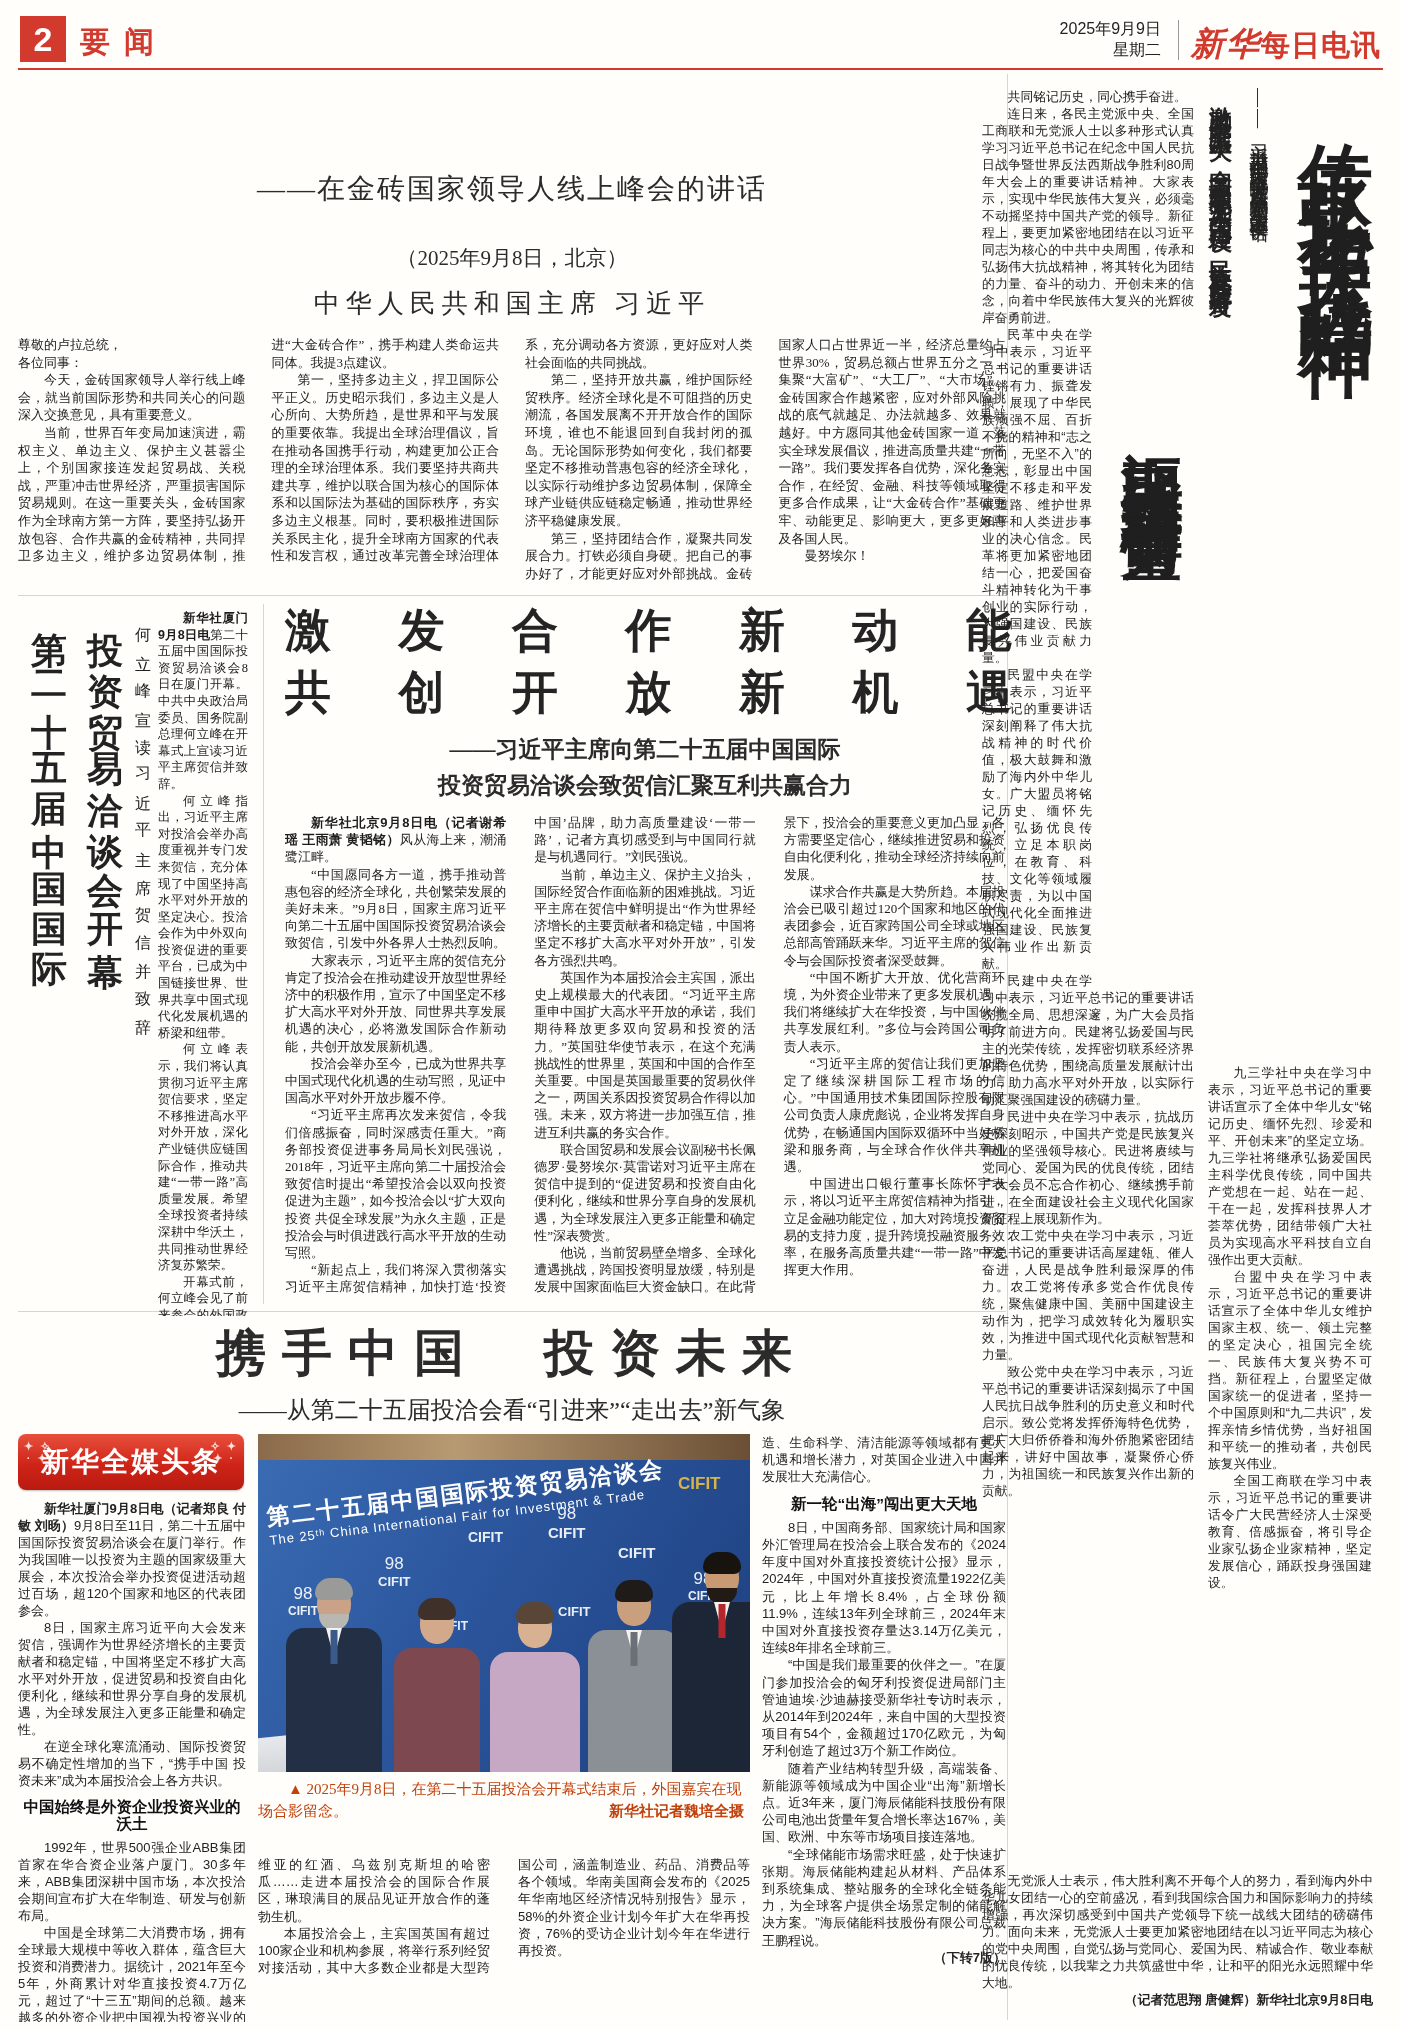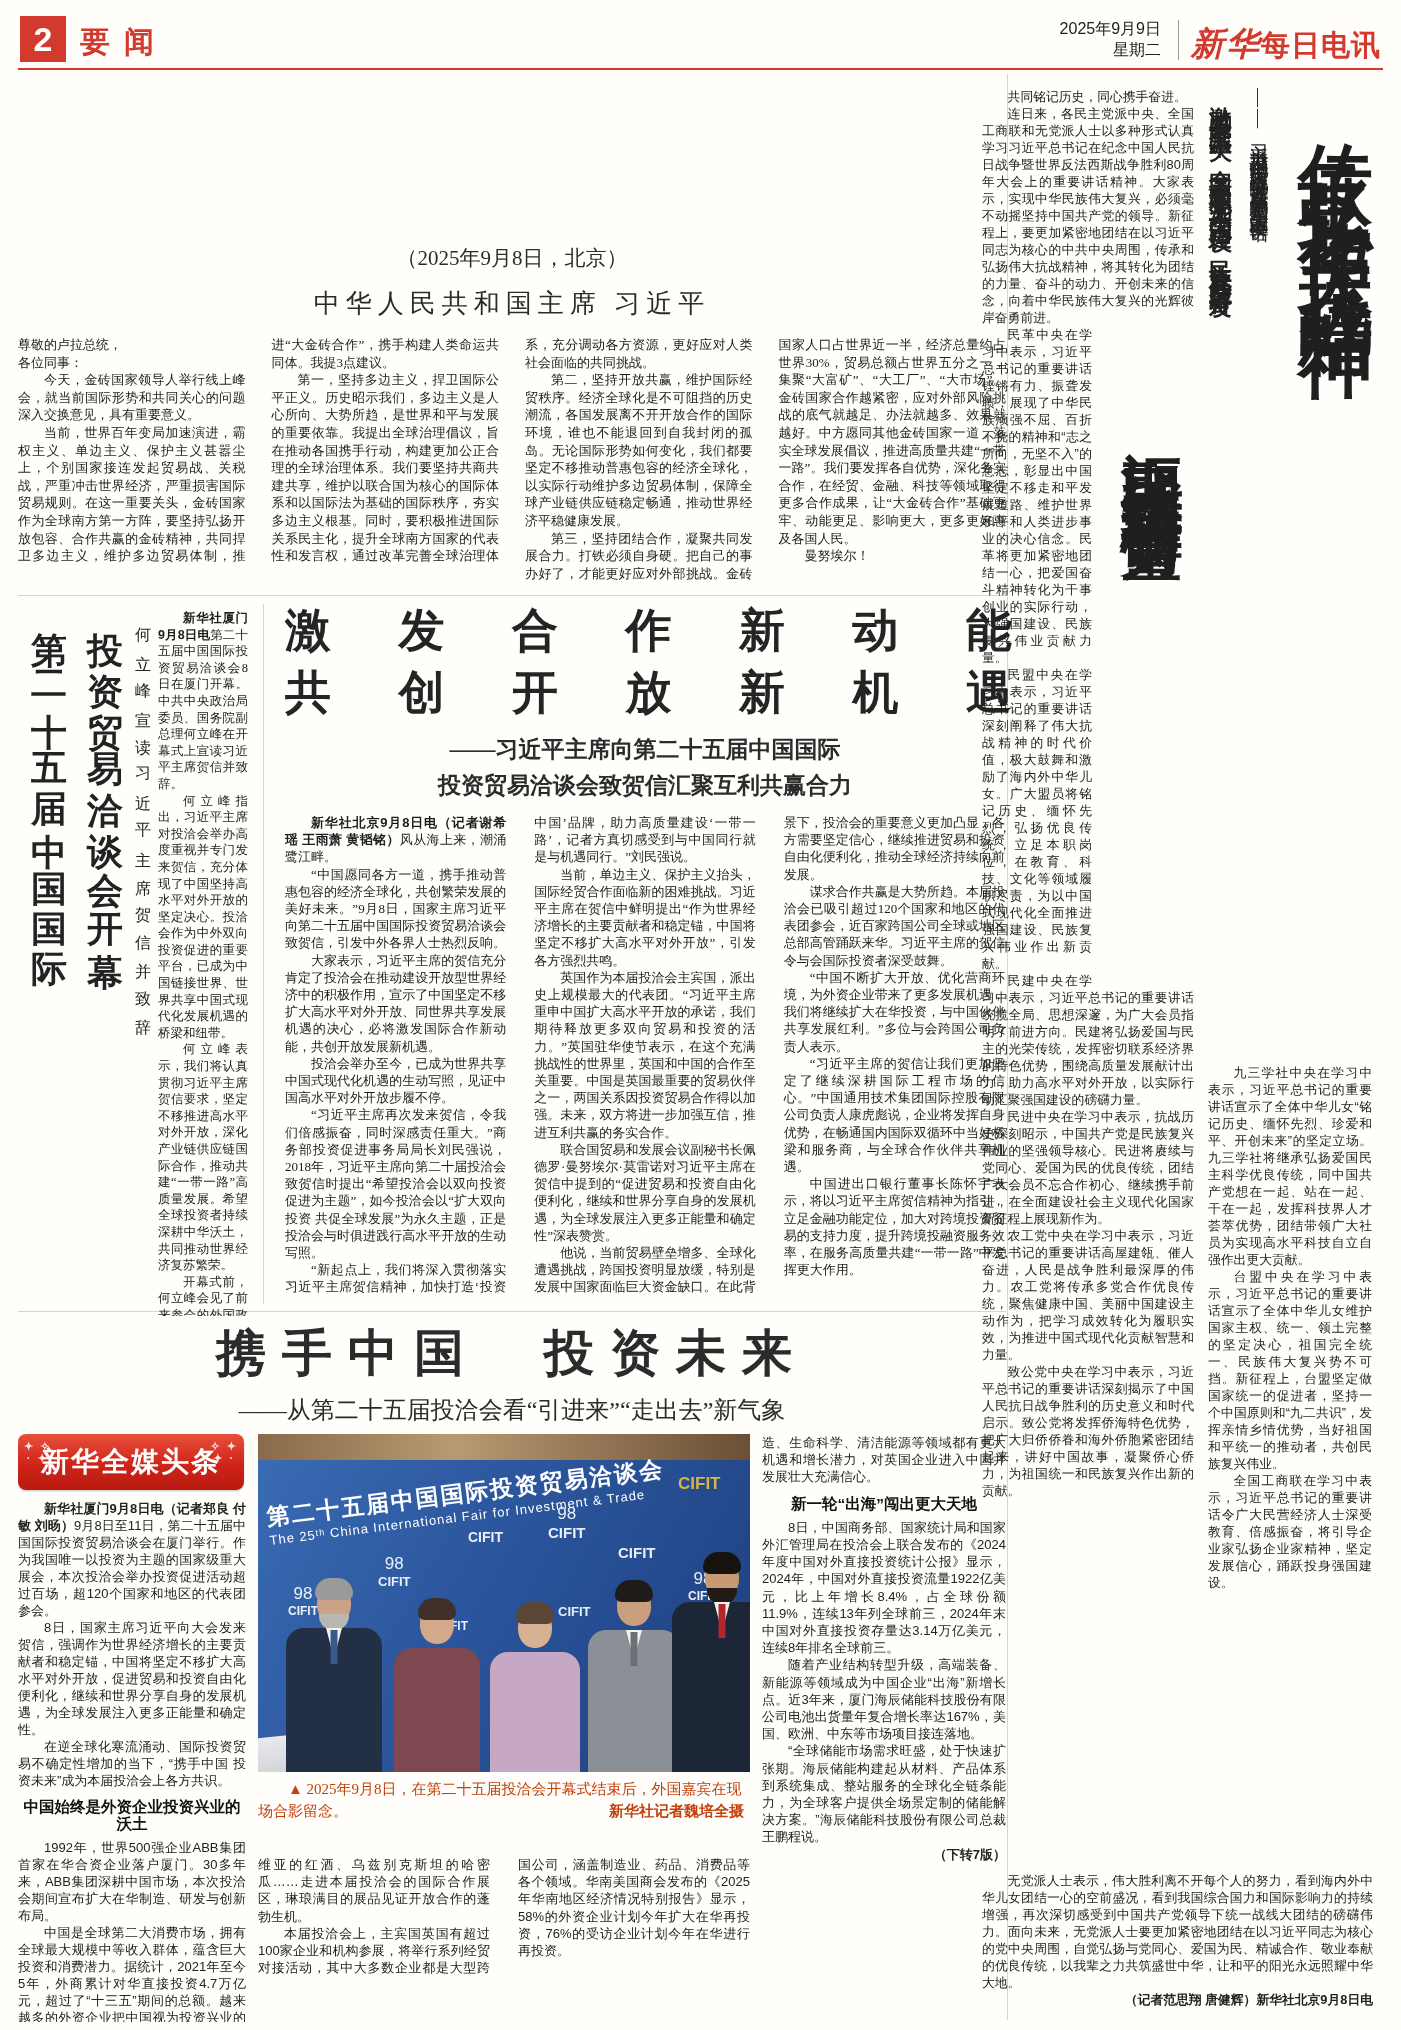--- a/index.html
+++ b/index.html
@@ -118,20 +118,21 @@
     <span class="script" data-name="masthead-script">新华</span><span class="block" data-name="masthead-block">每日电讯</span>
   </div>
   <div class="hdr-rule" data-name="header-rule"></div>
 
   <div class="vline" style="left:1007px;top:74px;height:1946px;" data-name="right-zone-divider"></div>
   <div class="hline" style="left:18px;top:595px;width:988px;" data-name="section-divider-1"></div>
   <div class="vline" style="left:263px;top:604px;height:700px;" data-name="left-article-divider"></div>
   <div class="hline" style="left:18px;top:1311px;width:988px;" data-name="section-divider-2"></div>
 
   <div class="main-art" data-name="main-article">
+    <div class="m-sub" data-name="main-subtitle">——在金砖国家领导人线上峰会的讲话</div>
     <div class="m-date" data-name="main-dateline">（2025年9月8日，北京）</div>
     <div class="m-byline" data-name="main-byline">中华人民共和国主席 习近平</div>
     <div class="m-body" data-name="main-body">
       <p class="np" data-name="paragraph">尊敬的卢拉总统，</p>
       <p class="np" data-name="paragraph">各位同事：</p>
       <p class="ind" data-name="paragraph">今天，金砖国家领导人举行线上峰会，就当前国际形势和共同关心的问题深入交换意见，具有重要意义。</p>
       <p class="ind" data-name="paragraph">当前，世界百年变局加速演进，霸权主义、单边主义、保护主义甚嚣尘上，个别国家接连发起贸易战、关税战，严重冲击世界经济，严重损害国际贸易规则。在这一重要关头，金砖国家作为全球南方第一方阵，要坚持弘扬开放包容、合作共赢的金砖精神，共同捍卫多边主义，维护多边贸易体制，推进“大金砖合作”，携手构建人类命运共同体。我提3点建议。</p>
       <p class="ind" data-name="paragraph">第一，坚持多边主义，捍卫国际公平正义。历史昭示我们，多边主义是人心所向、大势所趋，是世界和平与发展的重要依靠。我提出全球治理倡议，旨在推动各国携手行动，构建更加公正合理的全球治理体系。我们要坚持共商共建共享，维护以联合国为核心的国际体系和以国际法为基础的国际秩序，夯实多边主义根基。同时，要积极推进国际关系民主化，提升全球南方国家的代表性和发言权，通过改革完善全球治理体系，充分调动各方资源，更好应对人类社会面临的共同挑战。</p>
       <p class="ind" data-name="paragraph">第二，坚持开放共赢，维护国际经贸秩序。经济全球化是不可阻挡的历史潮流，各国发展离不开开放合作的国际环境，谁也不能退回到自我封闭的孤岛。无论国际形势如何变化，我们都要坚定不移推动普惠包容的经济全球化，以实际行动维护多边贸易体制，保障全球产业链供应链稳定畅通，推动世界经济平稳健康发展。</p>
       <p class="ind" data-name="paragraph">第三，坚持团结合作，凝聚共同发展合力。打铁必须自身硬。把自己的事办好了，才能更好应对外部挑战。金砖国家人口占世界近一半，经济总量约占世界30%，贸易总额占世界五分之一，集聚“大富矿”、“大工厂”、“大市场”。金砖国家合作越紧密，应对外部风险挑战的底气就越足、办法就越多、效果就越好。中方愿同其他金砖国家一道，落实全球发展倡议，推进高质量共建“一带一路”。我们要发挥各自优势，深化务实合作，在经贸、金融、科技等领域取得更多合作成果，让“大金砖合作”基础更牢、动能更足、影响更大，更多更好惠及各国人民。</p>
@@ -289,19 +290,20 @@
 
     <div class="b-mid2" data-name="bottom-middle-columns">
       <p class="np" data-name="paragraph">维亚的红酒、乌兹别克斯坦的哈密瓜……走进本届投洽会的国际合作展区，琳琅满目的展品见证开放合作的蓬勃生机。</p>
       <p class="ind" data-name="paragraph">本届投洽会上，主宾国英国有超过100家企业和机构参展，将举行系列经贸对接活动，其中大多数企业都是大型跨国公司，涵盖制造业、药品、消费品等各个领域。华南美国商会发布的《2025年华南地区经济情况特别报告》显示，58%的外资企业计划今年扩大在华再投资，76%的受访企业计划今年在华进行再投资。</p>
     </div>
 
     <div class="b-col4" data-name="bottom-column-4">
       <p class="np" data-name="paragraph">造、生命科学、清洁能源等领域都有更大机遇和增长潜力，对英国企业进入中国并发展壮大充满信心。</p>
       <h3 class="b-subh b-subhead" data-name="bottom-subhead-2">新一轮“出海”闯出更大天地</h3>
       <p class="ind" data-name="paragraph">8日，中国商务部、国家统计局和国家外汇管理局在投洽会上联合发布的《2024年度中国对外直接投资统计公报》显示，2024年，中国对外直接投资流量1922亿美元，比上年增长8.4%，占全球份额11.9%，连续13年列全球前三，2024年末中国对外直接投资存量达3.14万亿美元，连续8年排名全球前三。</p>
+      <p class="ind" data-name="paragraph">“中国是我们最重要的伙伴之一。”在厦门参加投洽会的匈牙利投资促进局部门主管迪迪埃·沙迪赫接受新华社专访时表示，从2014年到2024年，来自中国的大型投资项目有54个，金额超过170亿欧元，为匈牙利创造了超过3万个新工作岗位。</p>
       <p class="ind" data-name="paragraph">随着产业结构转型升级，高端装备、新能源等领域成为中国企业“出海”新增长点。近3年来，厦门海辰储能科技股份有限公司电池出货量年复合增长率达167%，美国、欧洲、中东等市场项目接连落地。</p>
       <p class="ind" data-name="paragraph">“全球储能市场需求旺盛，处于快速扩张期。海辰储能构建起从材料、产品体系到系统集成、整站服务的全球化全链条能力，为全球客户提供全场景定制的储能解决方案。”海辰储能科技股份有限公司总裁王鹏程说。</p>
       <p class="turn" data-name="continued-note">（下转7版）</p>
     </div>
   </div>
 
 </div>
 
 </body></html>

